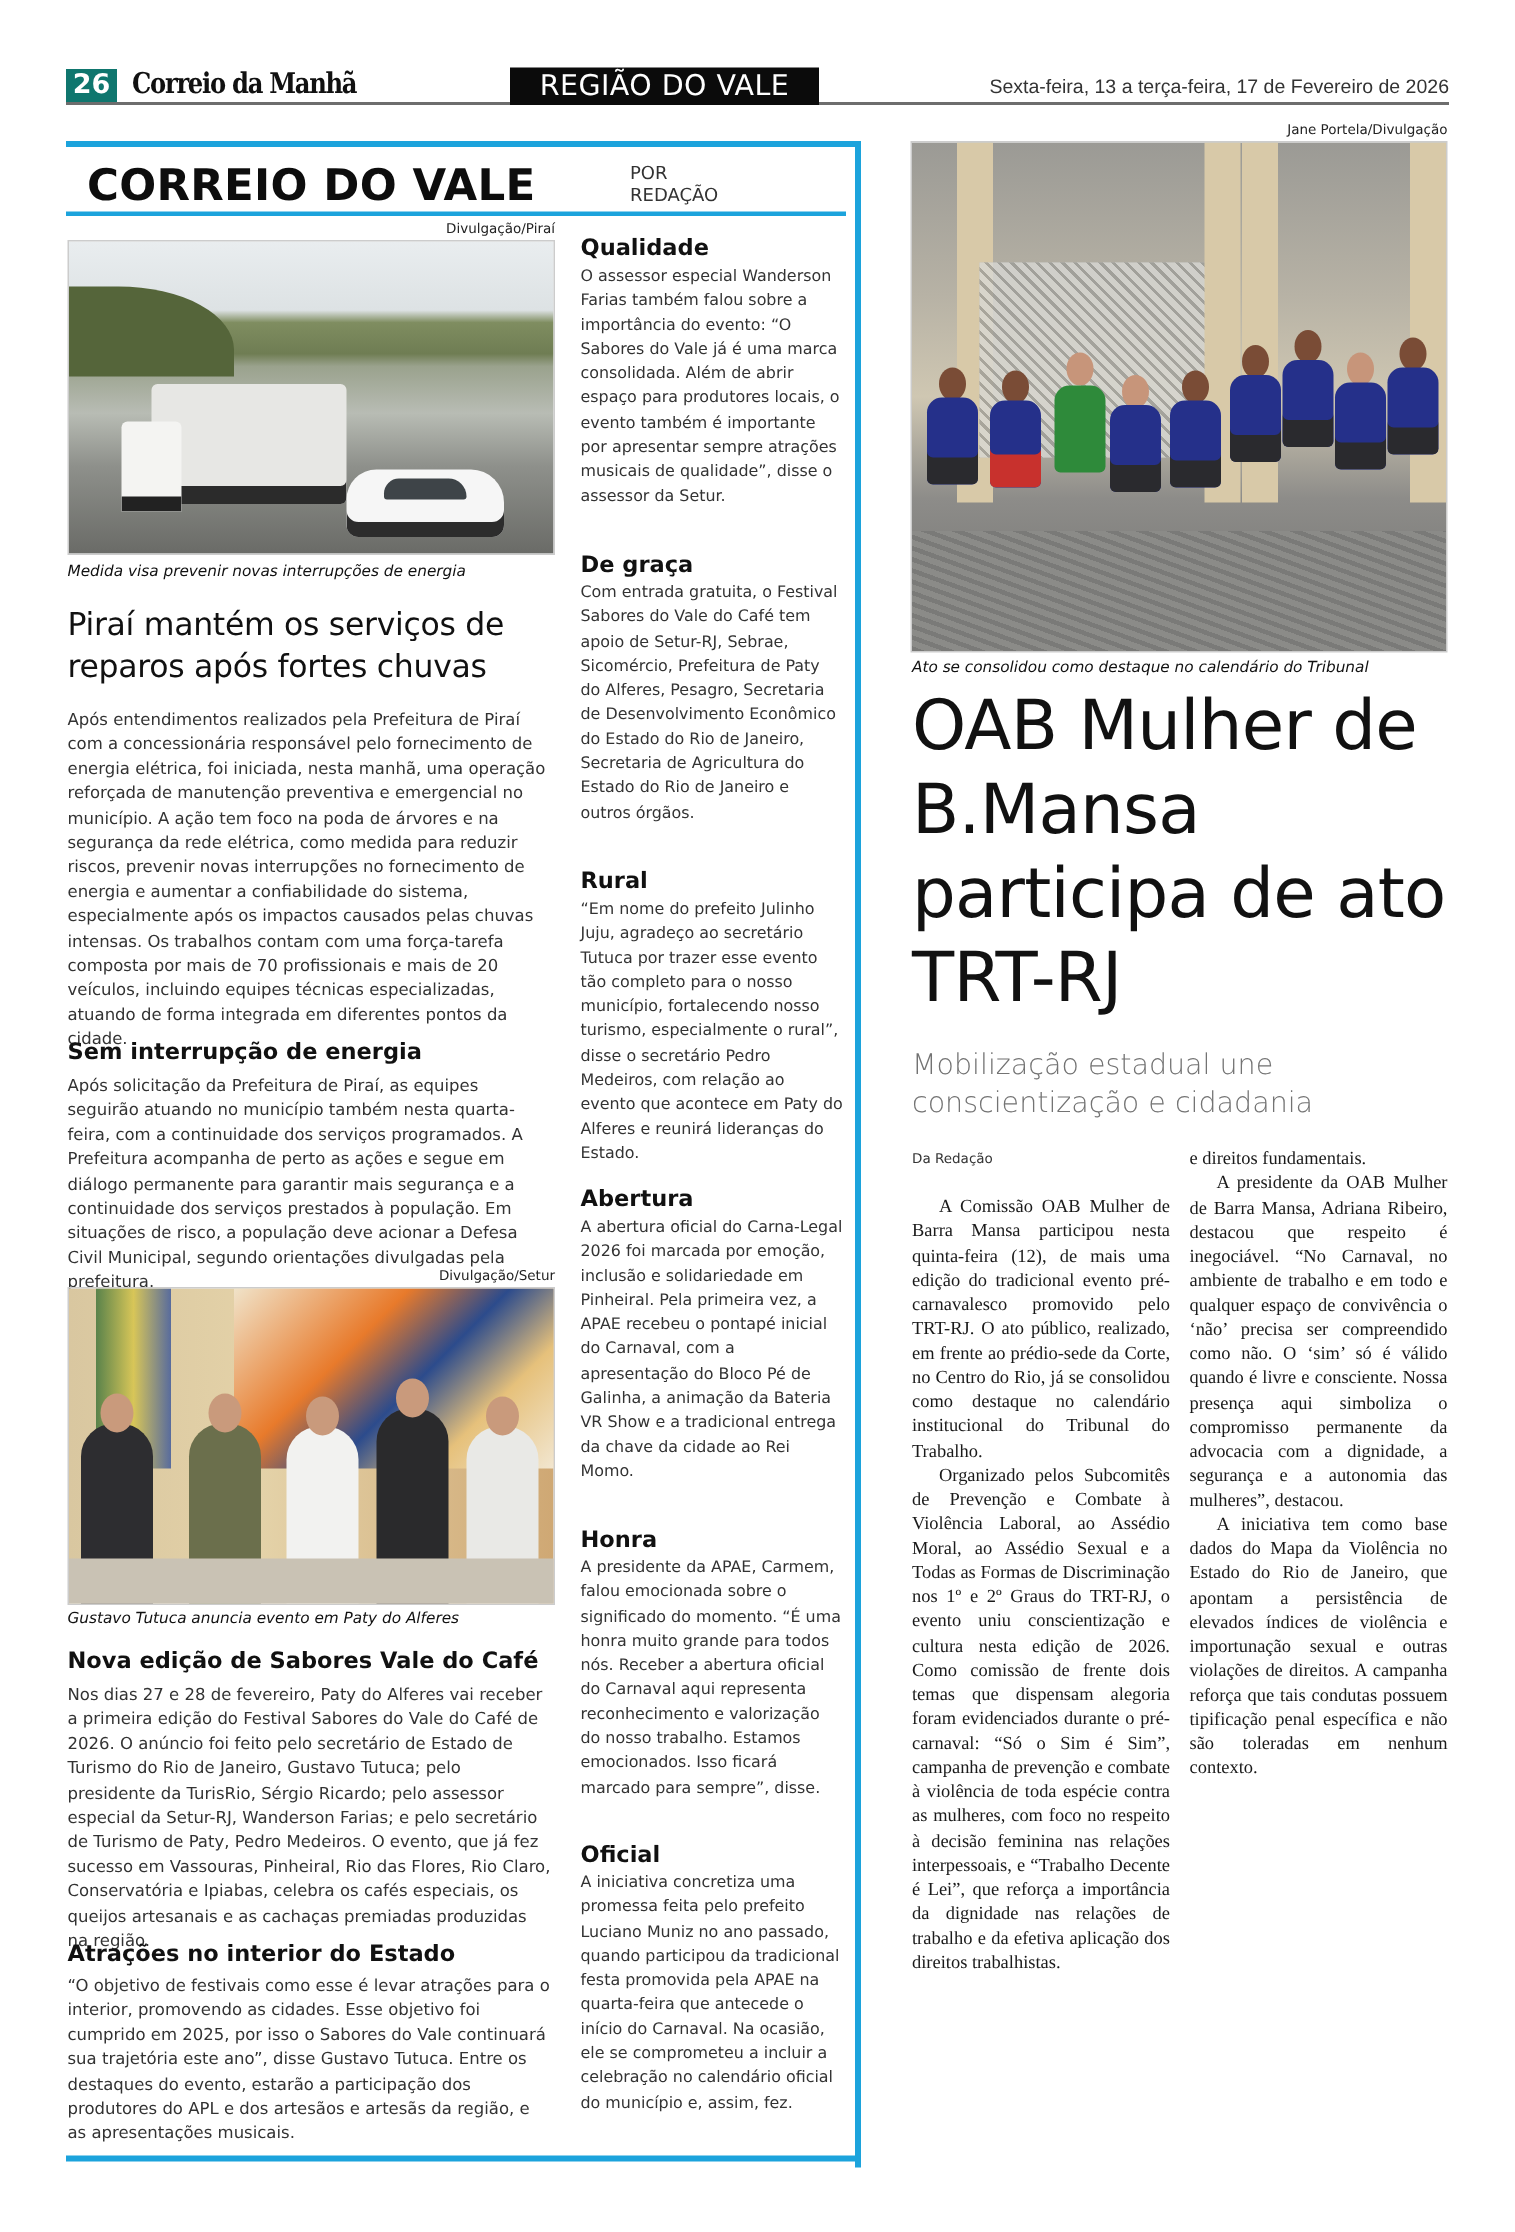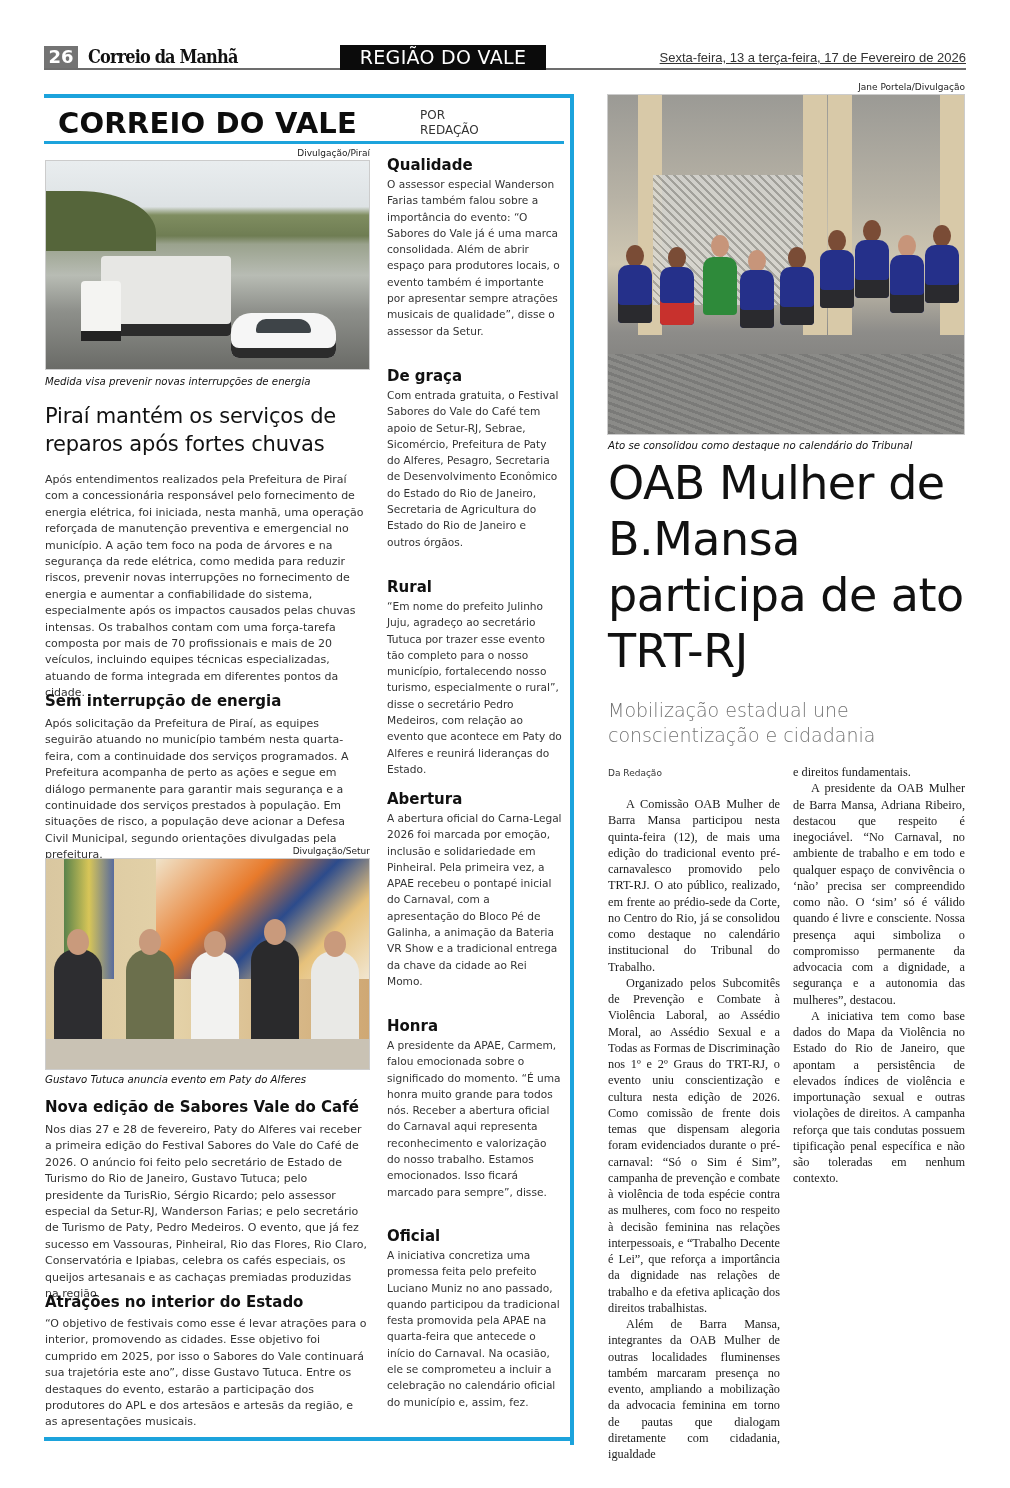--- a/index.html
+++ b/index.html
@@ -1,24 +1,24 @@
 <!DOCTYPE html>
 <html><head>
 <meta charset="utf-8">
 <style>
   * { box-sizing: border-box; margin: 0; padding: 0; }
   html, body { width: 1010px; height: 1488px; background: #fff; overflow: hidden; }
   body { position: relative; font-family: "DejaVu Sans", sans-serif; color: #1a1a1a; }
 
   
   .masthead { position: absolute; left: 44px; top: 44px; width: 922px; height: 26px; border-bottom: 2px solid #6d6d6d; }
-  .page-num { position: absolute; left: 0; top: 2px; width: 34px; height: 22px; background: #737373; color: #fff; font: bold 18px "DejaVu Sans", sans-serif; line-height: 22px; text-align: center; }
+  .page-num { position: absolute; left: 0; top: 2px; width: 34px; height: 22px; background: #0f766e; color: #fff; font: bold 18px "DejaVu Sans", sans-serif; line-height: 22px; text-align: center; }
   .paper-name { position: absolute; left: 44px; top: 1px; font: bold 19px "DejaVu Serif", serif; letter-spacing: -1px; transform: scaleX(0.85); transform-origin: left; color: #111; }
   .section-tag { position: absolute; left: 296px; top: 1px; width: 206px; height: 25px; background: #0b0b0b; color: #fff; font: 19px "DejaVu Sans", sans-serif; line-height: 25px; text-align: center; letter-spacing: 0.3px; }
-  .issue-date { position: absolute; right: 0; top: 6px; font: 13px "Liberation Sans", sans-serif; color: #333; text-decoration: underline; }
+  .issue-date { position: absolute; right: 0; top: 6px; font: 13px "Liberation Sans", sans-serif; color: #333; }
 
   
   .vale-box { position: absolute; left: 44px; top: 94px; width: 530px; height: 1351px; border-top: 4px solid #1ca3dc; border-right: 4px solid #1ca3dc; }
   .vale-bottom-rule { position: absolute; left: 44px; top: 1437px; width: 530px; height: 4px; background: #1ca3dc; }
 
   .vale-title { position: absolute; left: 46px; top: 106px; font: bold 29px "DejaVu Sans", sans-serif; letter-spacing: 0.2px; color: #0d0d0d; margin-left: 12px; }
   .vale-title-rule { position: absolute; left: 44px; top: 141px; width: 520px; height: 3px; background: #1ca3dc; }
   .byline { position: absolute; left: 420px; top: 108px; font: 12px "DejaVu Sans", sans-serif; line-height: 15px; color: #333; }
 
   .credit { position: absolute; font: 9px "DejaVu Sans", sans-serif; color: #222; text-align: right; }
@@ -182,19 +182,18 @@
 </div>
 <div class="caption" style="left:608px; top:440px;">Ato se consolidou como destaque no calendário do Tribunal</div>
 
 <h1 class="headline-oab">OAB Mulher de B.Mansa participa de ato TRT-RJ</h1>
 <h2 class="deck-oab">Mobilização estadual une conscientização e cidadania</h2>
 <div class="byline-oab">Da Redação</div>
 
 <div class="body-serif" style="left:608px; top:796px;">
   <p>A Comissão OAB Mulher de Barra Mansa participou nesta quinta-feira (12), de mais uma edição do tradicional evento pré-carnavalesco promovido pelo TRT-RJ. O ato público, realizado, em frente ao prédio-sede da Corte, no Centro do Rio, já se consolidou como destaque no calendário institucional do Tribunal do Trabalho.</p>
   <p>Organizado pelos Subcomitês de Prevenção e Combate à Violência Laboral, ao Assédio Moral, ao Assédio Sexual e a Todas as Formas de Discriminação nos 1º e 2º Graus do TRT-RJ, o evento uniu conscientização e cultura nesta edição de 2026. Como comissão de frente dois temas que dispensam alegoria foram evidenciados durante o pré-carnaval: “Só o Sim é Sim”, campanha de prevenção e combate à violência de toda espécie contra as mulheres, com foco no respeito à decisão feminina nas relações interpessoais, e “Trabalho Decente é Lei”, que reforça a importância da dignidade nas relações de trabalho e da efetiva aplicação dos direitos trabalhistas.</p>
-  <p>Além de Barra Mansa, integrantes da OAB Mulher de outras localidades fluminenses também marcaram presença no evento, ampliando a mobilização da advocacia feminina em torno de pautas que dialogam diretamente com cidadania, igualdade</p>
 </div>
 <div class="body-serif" style="left:793px; top:764px;">
   <p class="cont">e direitos fundamentais.</p>
   <p>A presidente da OAB Mulher de Barra Mansa, Adriana Ribeiro, destacou que respeito é inegociável. “No Carnaval, no ambiente de trabalho e em todo e qualquer espaço de convivência o ‘não’ precisa ser compreendido como não. O ‘sim’ só é válido quando é livre e consciente. Nossa presença aqui simboliza o compromisso permanente da advocacia com a dignidade, a segurança e a autonomia das mulheres”, destacou.</p>
   <p>A iniciativa tem como base dados do Mapa da Violência no Estado do Rio de Janeiro, que apontam a persistência de elevados índices de violência e importunação sexual e outras violações de direitos. A campanha reforça que tais condutas possuem tipificação penal específica e não são toleradas em nenhum contexto.</p>
 </div>
 
 </body></html>

